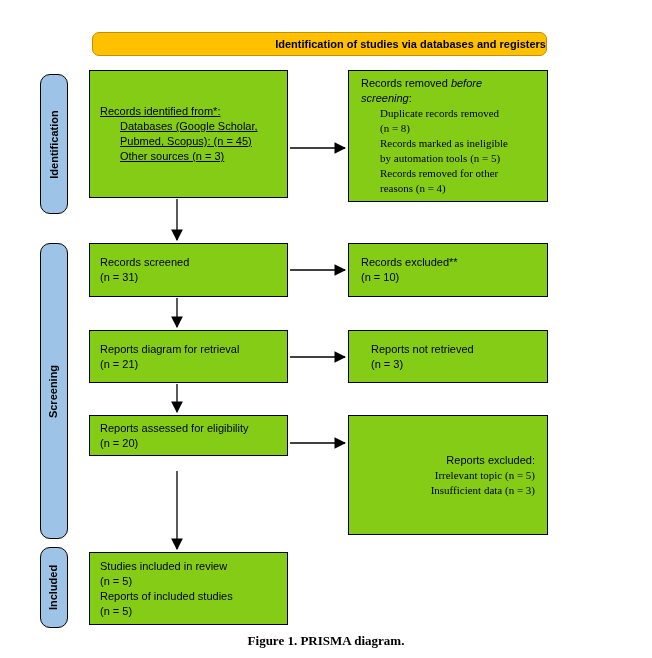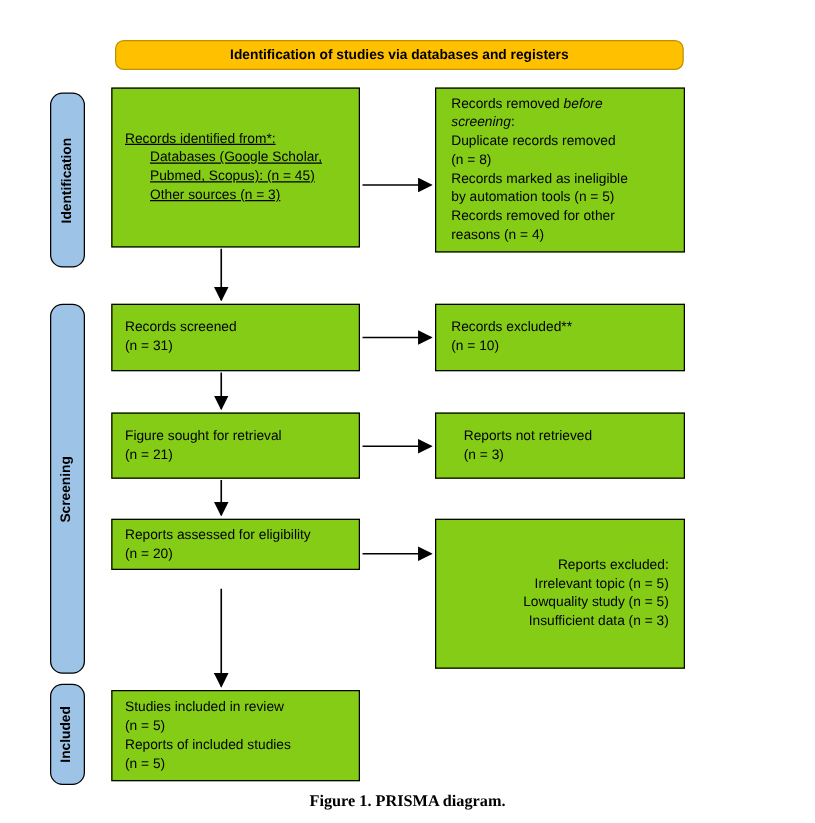--- a/index.html
+++ b/index.html
@@ -13,21 +13,21 @@
     line-height: 15px;
     color: #000000;
     overflow: hidden;
   }
   .banner {
     position: absolute;
     left: 92px; top: 32px; width: 455px; height: 24px;
     background: #FFC000;
     border: 1px solid #BF9000;
     border-radius: 7px;
-    display: flex; align-items: center; justify-content: center;
+    display: flex; align-items: center; justify-content: flex-end;
     font-weight: bold;
     box-sizing: border-box;
   }
   .stagebar {
     position: absolute;
     left: 40px; width: 28px;
     background: #9DC3E6;
     border: 1px solid #000000;
     border-radius: 10px;
     display: flex; align-items: center; justify-content: center;
@@ -44,21 +44,21 @@
     background: #84cc16;
     border: 1px solid #000000;
     box-sizing: border-box;
     padding: 6px 10px;
     display: flex;
     flex-direction: column;
     justify-content: center;
   }
   .line { white-space: nowrap; }
   .ind  { margin-left: 20px; white-space: nowrap; }
-  .ind2 { margin-left: 0; white-space: nowrap; }
+  .ind2 { margin-left: 19px; white-space: nowrap; font-family: Liberation Serif, serif; }
   em { font-style: italic; }
   .arrows {
     position: absolute;
     left: 0; top: 0;
     pointer-events: none;
   }
   .caption {
     position: absolute;
     left: 0; top: 633px; width: 652px;
     text-align: center;
@@ -107,36 +107,35 @@
   <div class="box" style="left:89px; top:243px; width:199px; height:54px;">
     <div class="line">Records screened</div>
     <div class="line">(n = 31)</div>
   </div>
   <div class="box" style="left:348px; top:243px; width:200px; height:54px; padding:20px 12px;">
     <div class="line">Records excluded**</div>
     <div class="line">(n = 10)</div>
   </div>
 
   <div class="box" style="left:89px; top:330px; width:199px; height:53px;">
-    <div class="line">Figure sought for retrieval</div>
+    <div class="line">Reports diagram for retrieval</div>
     <div class="line">(n = 21)</div>
   </div>
   <div class="box" style="left:348px; top:330px; width:200px; height:53px; padding:6px 22px;">
     <div class="line">Reports not retrieved</div>
     <div class="line">(n = 3)</div>
   </div>
 
   <div class="box" style="left:89px; top:415px; width:199px; height:41px;">
     <div class="line">Reports assessed for eligibility</div>
     <div class="line">(n = 20)</div>
   </div>
   <div class="box" style="left:348px; top:415px; width:200px; height:120px; padding:6px 12px;align-items:flex-end;">
     <div class="line">Reports excluded:</div>
     <div class="ind2">Irrelevant topic (n = 5)</div>
-    <div class="ind2">Lowquality study (n = 5)</div>
     <div class="ind2">Insufficient data (n = 3)</div>
   </div>
 
   <div class="box" style="left:89px; top:552px; width:199px; height:73px;">
     <div class="line">Studies included in review</div>
     <div class="line">(n = 5)</div>
     <div class="line">Reports of included studies</div>
     <div class="line">(n = 5)</div>
   </div>
 

